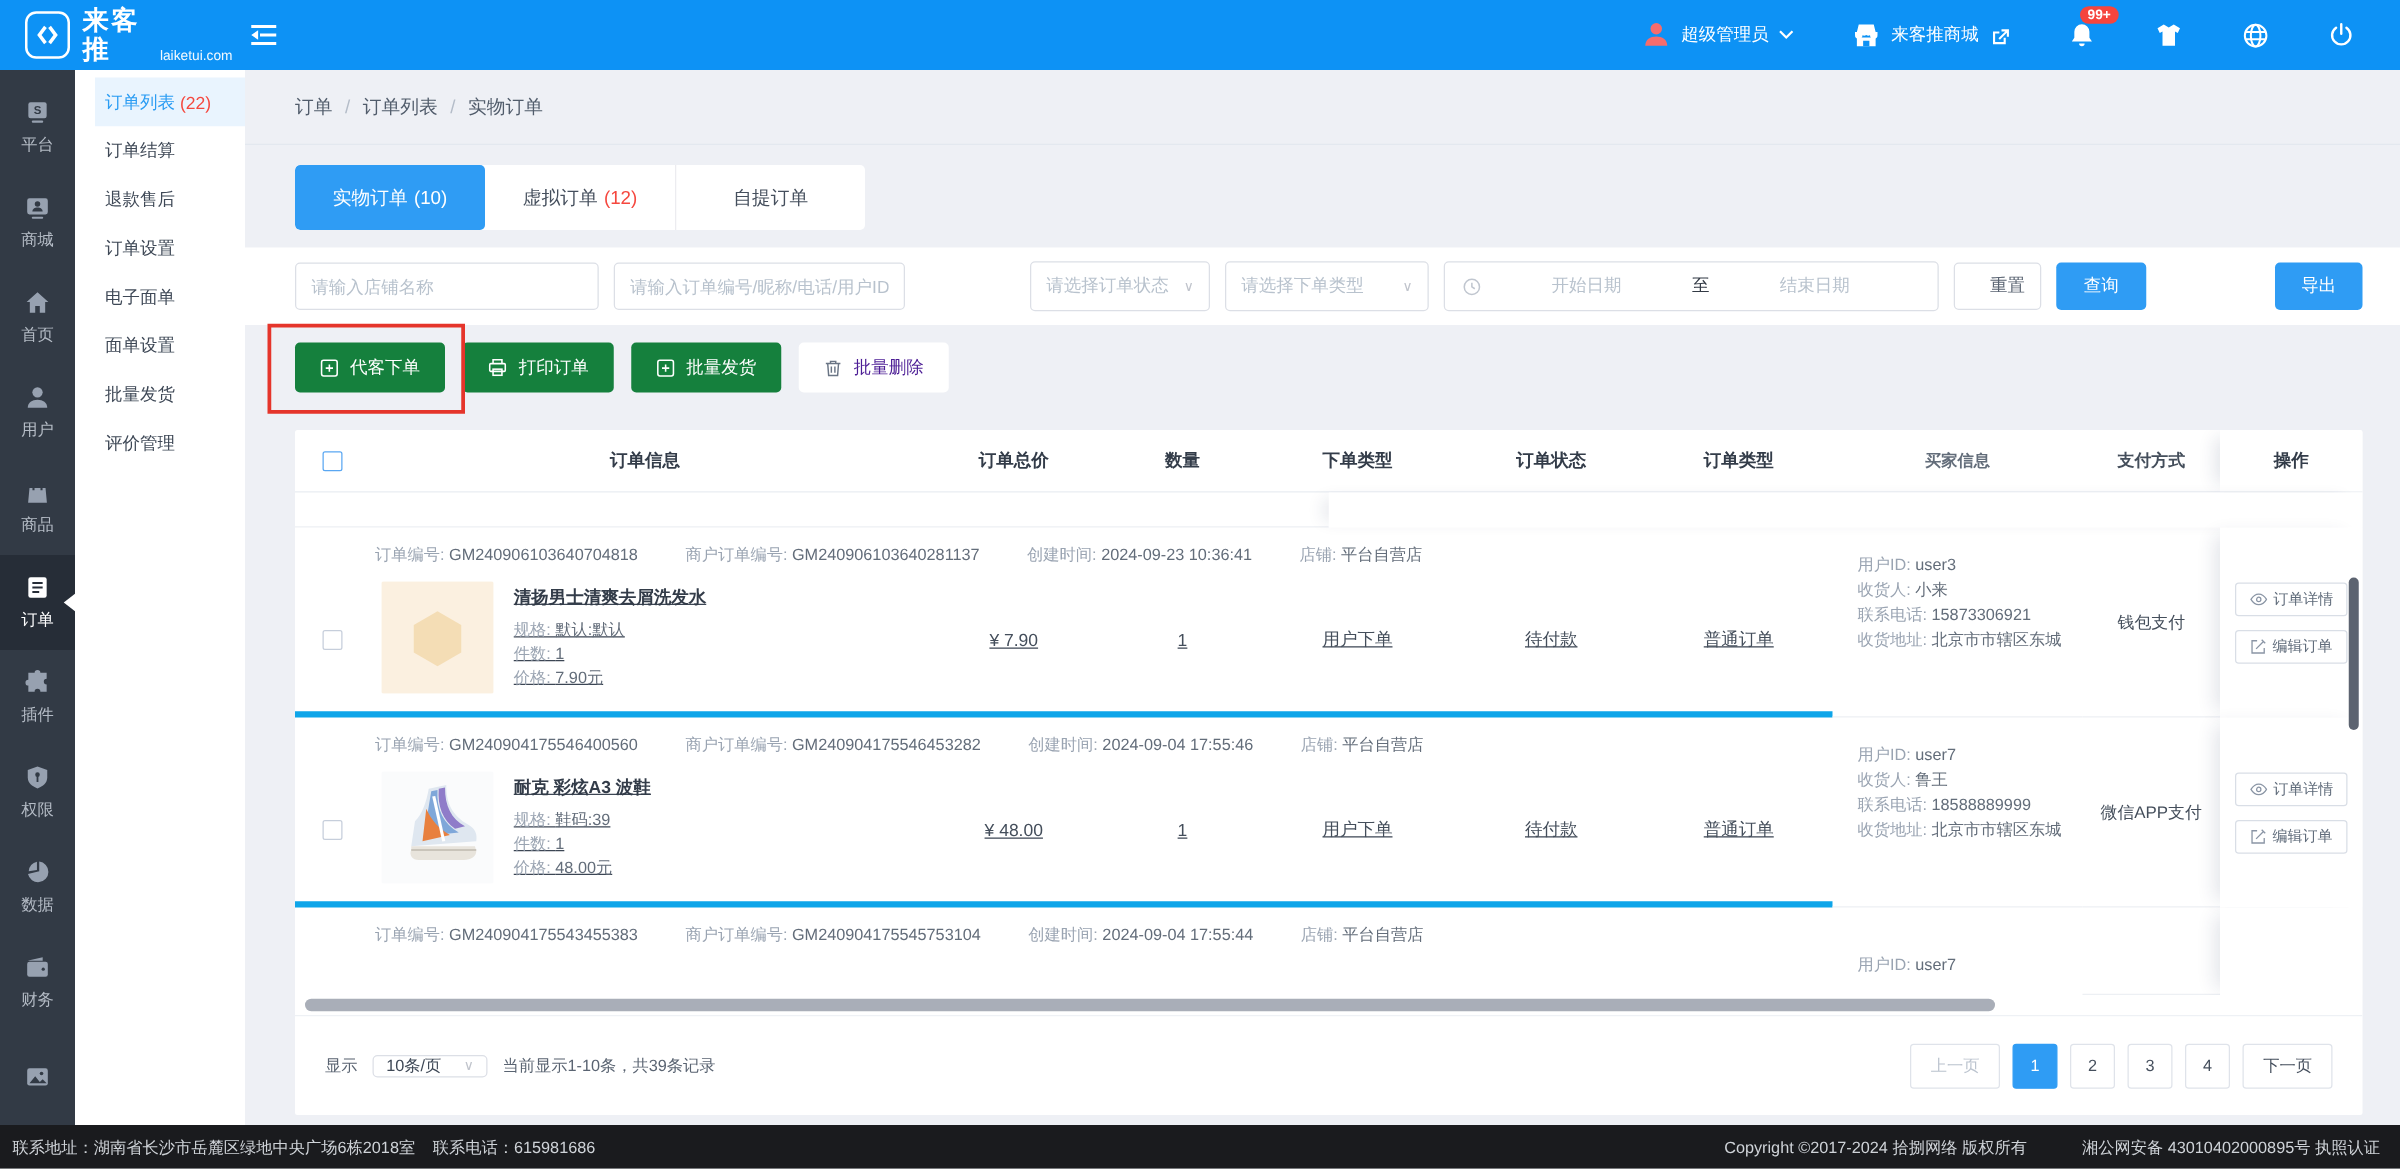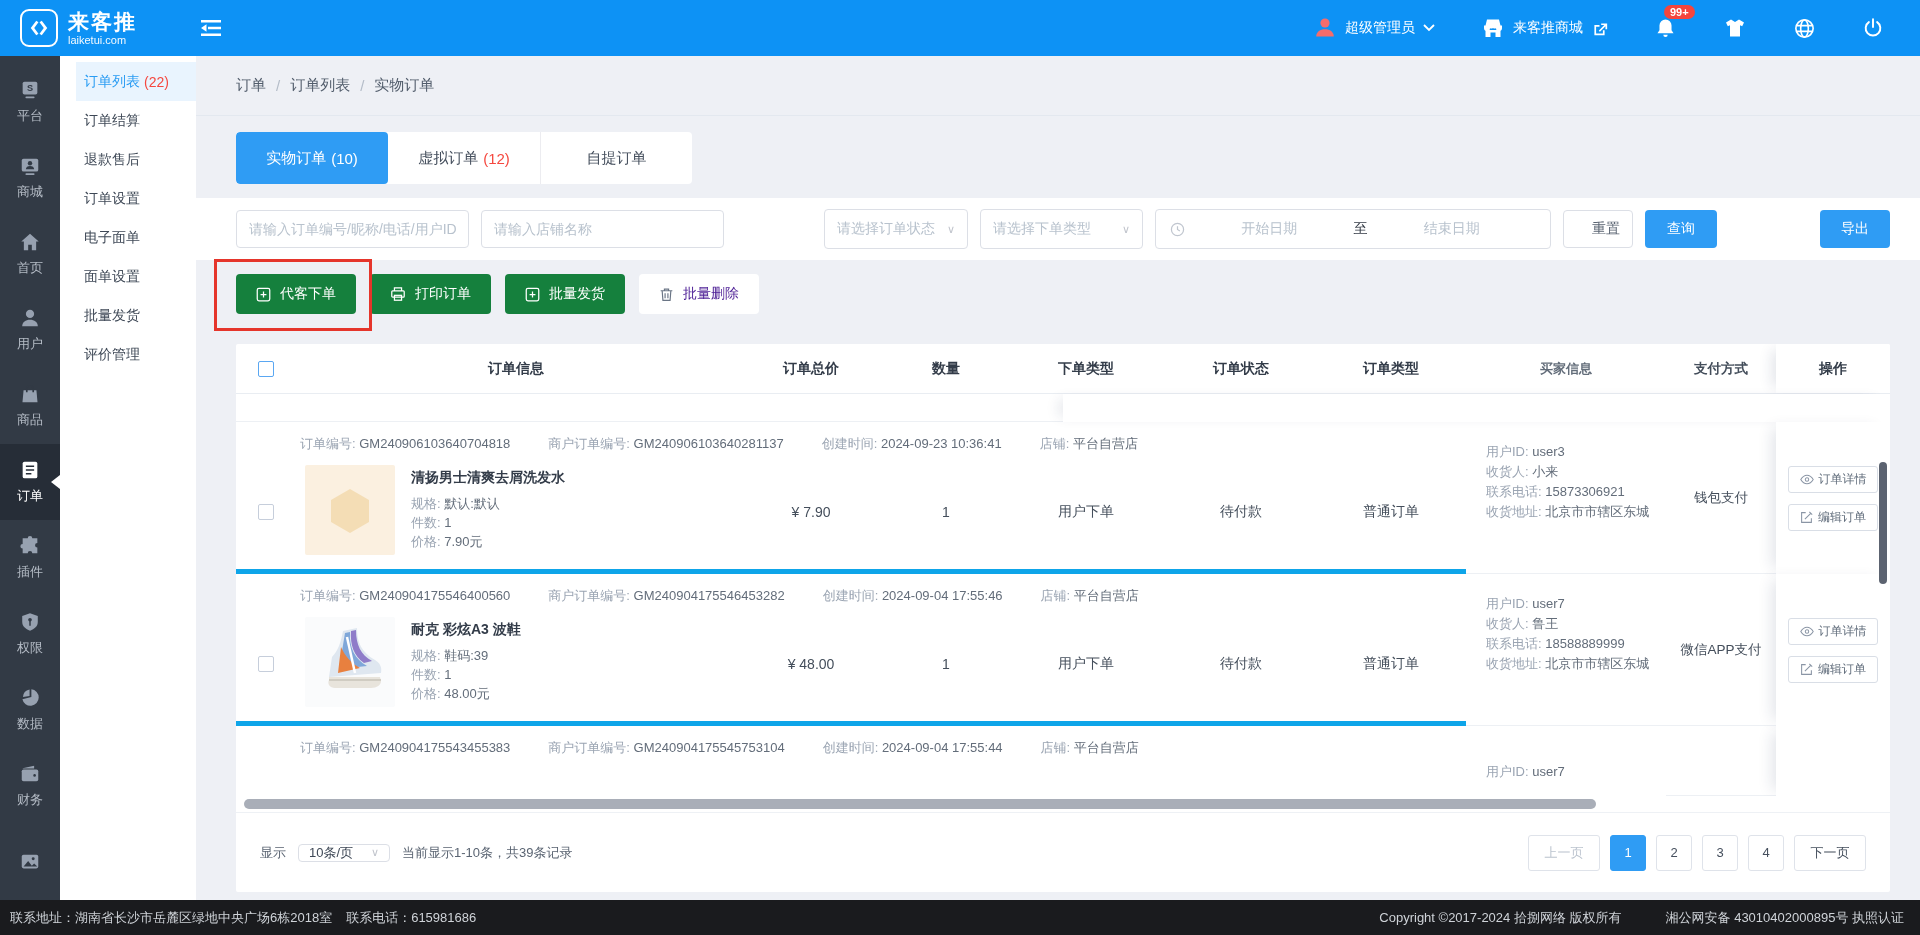--- a/index.html
+++ b/index.html
@@ -6,21 +6,21 @@
   html,body { width:1920px; height:935px; }
   body {
     font-family: "Liberation Sans", "DejaVu Sans", sans-serif;
     background:#eef0f5; overflow:hidden; display:flex; flex-direction:column;
     color:#3c4654;
   }
   
   .topbar { height:56px; background:#0d92f5; display:flex; align-items:center; color:#fff; flex-shrink:0; }
   .logo { display:flex; align-items:center; gap:10px; padding-left:20px; width:186px; }
   .logo-mark { width:38px; height:38px; border:2.5px solid #fff; border-radius:9px; display:flex; align-items:center; justify-content:center; }
-  .logo-text { display:flex; flex-direction:column; line-height:1.1; }
+  .logo-text { display:flex; line-height:1.1;align-items:flex-end; }
   .logo-title { font-size:21px; font-weight:bold; letter-spacing:2px; }
   .logo-domain { font-size:11px; opacity:.95; }
   .collapse { margin-left:14px; cursor:pointer; display:flex; }
   .topbar-right { margin-left:auto; display:flex; align-items:center; padding-right:36px; font-size:14px; }
   .tb-item { display:flex; align-items:center; gap:8px; margin-left:46px; cursor:pointer; position:relative; }
   .badge { position:absolute; top:-12px; left:10px; background:#f5453d; color:#fff; font-size:11px; font-weight:bold; padding:1px 6px; border-radius:9px; }
   
   .middle { flex:1; display:flex; min-height:0; }
   .icon-sidebar { width:60px; background:#323a45; display:flex; flex-direction:column; padding-top:8px; overflow:hidden; flex-shrink:0; }
   .nav-item { height:76px; display:flex; flex-direction:column; align-items:center; justify-content:center; gap:6px; color:#b5bcc6; font-size:13px; position:relative; cursor:pointer; flex-shrink:0; }
@@ -73,21 +73,21 @@
   .t-header .c-action { height:100%; display:flex; align-items:center; justify-content:center; }
   .cb { width:16px; height:16px; border:1px solid #c6cedb; border-radius:2px; background:#fff; cursor:pointer; }
   .cb.head { border-color:#5aa7f2; }
   .t-sliver { height:28px; flex-shrink:0; display:flex; }
   .t-sliver .sl { flex:1; border-bottom:1px solid #edf0f4; }
   .order-row { display:flex; }
   .row-left { width:1230px; flex-shrink:0; display:flex; flex-direction:column; border-bottom:5px solid #0ea5e9; }
   .meta { display:flex; padding:13px 0 2px 64px; font-size:13px; color:#636d7a; }
   .meta-item { margin-right:38px; white-space:nowrap; }
   .lbl { color:#9aa4b2; }
-  .product-line { flex:1; display:flex; align-items:center; }
+  .product-line { flex:1; display:flex; align-items:center;text-decoration:underline; }
   .prod { display:flex; gap:16px; padding:10px 0 14px 9px; align-items:flex-start; }
   .p-img { width:90px; height:90px; border-radius:2px; overflow:hidden; flex-shrink:0; }
   .p-name { font-size:14px; font-weight:bold; color:#333c49; margin:4px 0 7px; }
   .p-line { font-size:13px; color:#636d7a; line-height:19px; }
   .cellc { display:flex; align-items:center; justify-content:center; font-size:14px; color:#444e5b; }
   .c-check.rowchk { display:flex; align-items:center; justify-content:center; }
   .c-buyer { padding:20px 0 0 20px; font-size:13px; line-height:20px; color:#636d7a; border-bottom:1px solid #edf0f4; }
   .buyer-line { white-space:nowrap; overflow:hidden; max-width:178px; }
   .c-pay { display:flex; align-items:center; justify-content:center; font-size:13.5px; color:#444e5b; border-bottom:1px solid #edf0f4; }
   .c-action.ops { display:flex; flex-direction:column; align-items:center; justify-content:center; gap:11px; }
@@ -316,22 +316,22 @@
           <span>虚拟订单</span>
           <span class="count-red">(12)</span>
         </div>
         <div class="tab">
           <span>自提订单</span>
         </div>
       </div>
     </div>
 
     <div class="filter-band">
+      <input class="f-input f-shop" placeholder="请输入店铺名称" style="">
       <input class="f-input f-kw" placeholder="请输入订单编号/昵称/电话/用户ID" style="">
-      <input class="f-input f-shop" placeholder="请输入店铺名称" style="">
       <span class="sp1"></span>
       <div class="f-select f-status">
         <span>请选择订单状态</span>
         <span class="chev">∨</span>
       </div>
       <div class="f-select f-otype">
         <span>请选择下单类型</span>
         <span class="chev">∨</span>
       </div>
       <div class="f-date">

